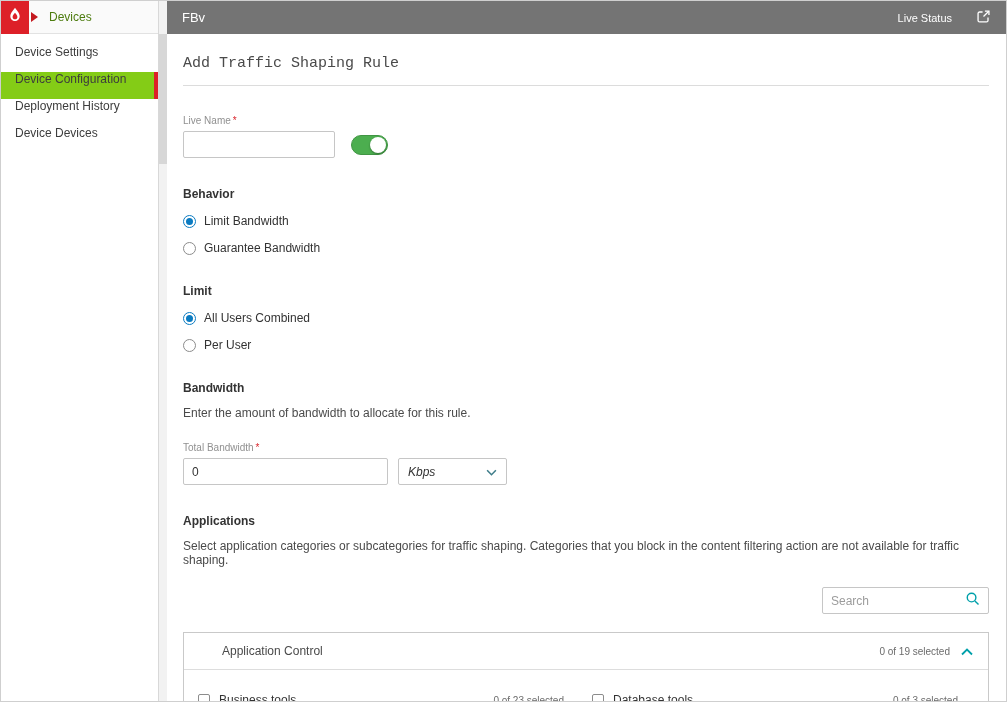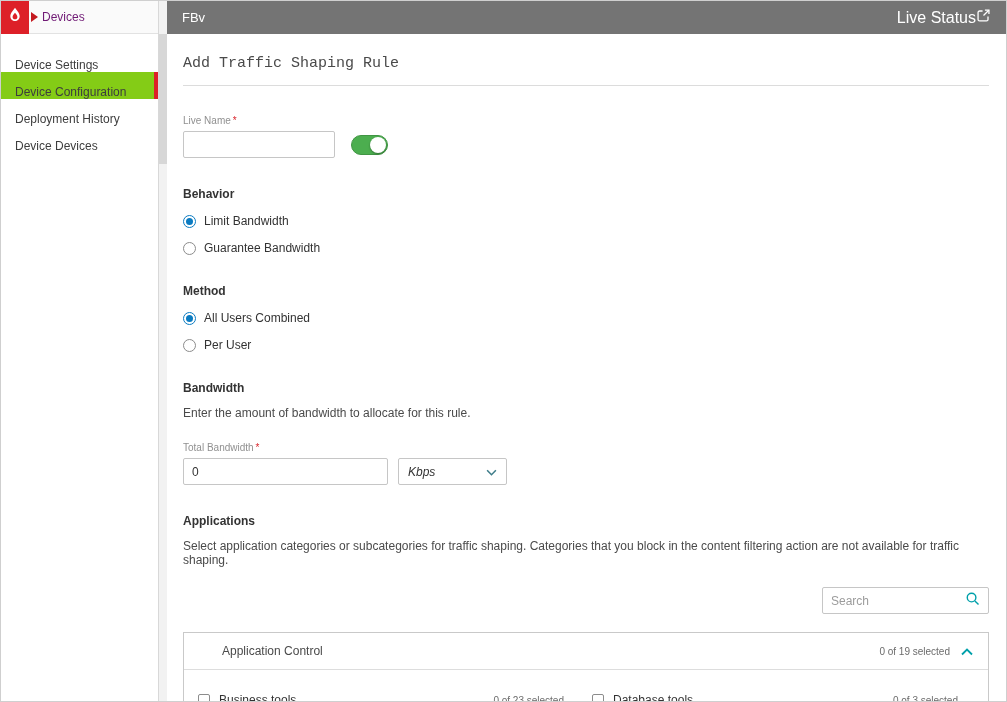--- a/index.html
+++ b/index.html
@@ -6,34 +6,34 @@
   html,body { width:1007px; height:702px; overflow:hidden; }
   body { font-family:"Liberation Sans","DejaVu Sans",sans-serif; background:#fff; color:#333; }
 
   .app { display:flex; width:1007px; height:702px; border:1px solid #cfcfcf; }
 
   
   .sidebar { width:158px; flex:0 0 158px; background:#fff; border-right:1px solid #d8d8d8; }
   .sidebar-header { display:flex; align-items:center; height:33px; background:#fafafa; border-bottom:1px solid #e2e2e2; }
   .logo { width:28px; height:33px; background:#dd2028; display:flex; align-items:center; justify-content:center; cursor:pointer; }
   .logo-arrow { width:0; height:0; border-left:7px solid #c4191f; border-top:5px solid transparent; border-bottom:5px solid transparent; margin-left:2px; }
-  .sidebar-brand { margin-left:4px; font-size:12px; color:#701a75; }
+  .sidebar-brand { margin-left:11px; font-size:12px; color:#4d7c0f; }
   .nav { padding-top:11px; }
-  .nav-item { display:flex; align-items:flex-end; height:27px; padding-left:14px; font-size:12px; color:#3d3d3d; cursor:pointer; }
+  .nav-item { display:flex; align-items:flex-start; height:27px; padding-left:14px; font-size:12px; color:#3d3d3d; cursor:pointer; }
   .nav-item.active { background:#84cc16; box-shadow: inset -4px 0 0 #dd2028; }
 
   
   .scroll-strip { width:8px; flex:0 0 8px; background:#f2f2f2; position:relative; }
   .scroll-thumb { position:absolute; top:33px; left:0; width:8px; height:130px; background:#d7d7d7; }
 
   
   .main { flex:1; display:flex; flex-direction:column; overflow:hidden; }
   .header { display:flex; align-items:center; height:33px; flex:0 0 33px; background:#747474; color:#fff; padding:0 15px; }
   .header-title { flex:1; font-size:13px; font-weight:400; }
-  .live-status { display:flex; align-items:center; gap:0; font-size:16px; cursor:pointer;text-align:right; }
+  .live-status { display:flex; align-items:center; gap:24px; font-size:11px; cursor:pointer;text-align:right; }
 
   .content { flex:1; overflow:hidden; padding:0 17px 0 16px; }
   .page-title { font-size:15px; font-weight:400; color:#4a4a4a; margin:21px 0 13px;font-family:Liberation Mono, monospace; }
   .title-rule { border:0; border-top:1px solid #dcdcdc; }
 
   .form { margin-top:29px; }
   .field-label { font-size:10px; color:#909090; }
   .req { color:#d9262d; margin-left:2px; }
   .row { display:flex; align-items:center; gap:16px; margin-top:5px; }
   .text-input { height:27px; border:1px solid #c6c6c6; border-radius:2px; font-size:12px; padding:0 8px; color:#333; outline:none;
@@ -150,21 +150,21 @@
             <span class="radio checked"></span>
             <span class="radio-label">Limit Bandwidth</span>
           </div>
           <div class="radio-row">
             <span class="radio"></span>
             <span class="radio-label">Guarantee Bandwidth</span>
           </div>
         </div>
 
         <div class="section">
-          <div class="section-title">Method</div>
+          <div class="section-title">Limit</div>
           <div class="radio-row">
             <span class="radio checked"></span>
             <span class="radio-label">All Users Combined</span>
           </div>
           <div class="radio-row">
             <span class="radio"></span>
             <span class="radio-label">Per User</span>
           </div>
         </div>
 

